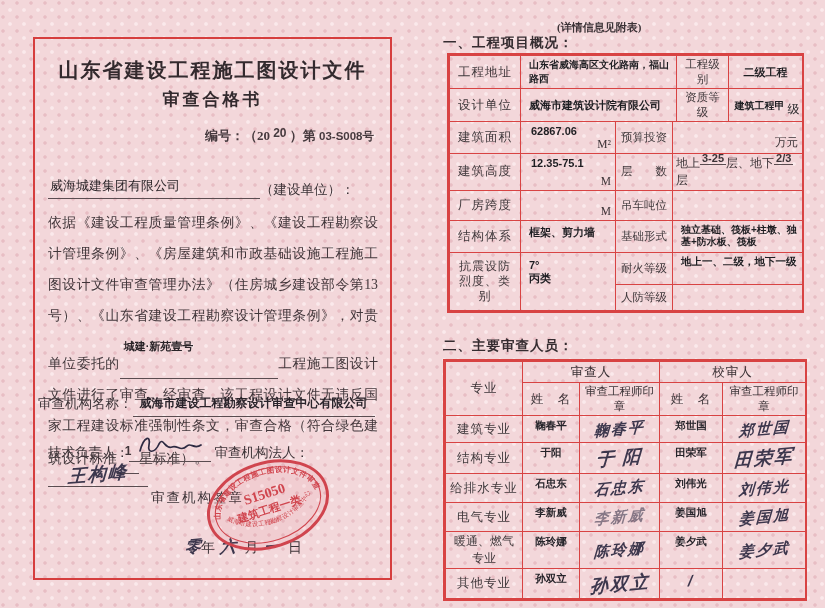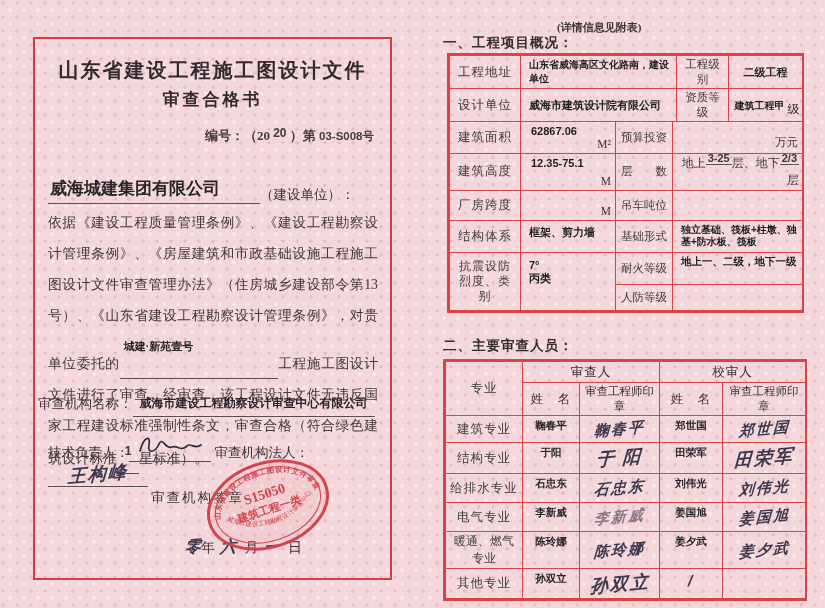--- a/index.html
+++ b/index.html
@@ -11,21 +11,21 @@
     background-size:14px 14px;
     font-family:"Liberation Serif", serif; color:#3c3337;}
   
   #left-page{position:absolute;left:33px;top:37px;width:355px;height:539px;border:2px solid #d63e3e;}
   .t1{position:absolute;top:18px;left:0;right:0;text-align:center;font-size:20px;font-weight:bold;letter-spacing:2px;color:#332a2e;}
   .t2{position:absolute;top:49px;left:0;right:0;text-align:center;font-size:17px;font-weight:bold;letter-spacing:3px;color:#332a2e;}
   .serial{position:absolute;top:88px;right:16px;font-size:13px;font-weight:bold;color:#463a3e;}
   .serial .sup{position:relative;top:-3px;font-family:"Liberation Sans",sans-serif;font-size:12px;}
   .serial .typed{font-family:"Liberation Sans",sans-serif;font-size:11.5px;}
   .addr{position:absolute;top:138px;left:13px;right:13px;font-size:13.5px;}
-  .addr .company{display:inline-block;width:208px;border-bottom:1.3px solid #5a4c50;font-size:17px;font-weight:bold;font-family:"Liberation Sans",sans-serif;color:#2a2428;padding:0 2px 3px;vertical-align:bottom;}
+  .addr .company{display:inline-block;width:208px;border-bottom:1.3px solid #5a4c50;font-size:13px;font-weight:normal;font-family:"Liberation Sans",sans-serif;color:#2a2428;padding:0 2px 3px;vertical-align:bottom;}
   .para{position:absolute;top:168px;left:13px;right:12px;font-size:13.8px;line-height:31px;text-align:justify;color:#41363a;}
   .para .fill-name{display:inline-block;min-width:150px;border-bottom:1.3px solid #5a4c50;font-size:11px;font-weight:bold;font-family:"Liberation Sans",sans-serif;color:#2a2428;vertical-align:bottom;padding:0 4px 16px;}
   .para .fill-star{display:inline-block;width:22px;border-bottom:1.3px solid #5a4c50;text-align:center;vertical-align:bottom;}
   .para .fill-star i{font-style:normal;font-family:"Liberation Sans",sans-serif;font-weight:bold;font-size:12px;position:relative;top:-6px;}
   .orgline{position:absolute;top:356px;left:3px;font-size:13.5px;}
   .org-val{display:inline-block;border-bottom:1.3px solid #5a4c50;font-size:12px;font-weight:bold;font-family:"Liberation Sans",sans-serif;color:#29232a;padding:0 7px 4px;transform:translateY(-1px);}
   .techline{position:absolute;top:394px;left:13px;font-size:13.5px;}
   .u-slot{display:inline-block;border-bottom:1.3px solid #5a4c50;text-align:center;vertical-align:bottom;}
   .sig{display:inline-block;font-size:18px;font-weight:bold;font-style:italic;color:#2e2a42;transform:rotate(-5deg) skewX(-8deg);letter-spacing:2px;opacity:.92;}
   .sig.small{font-size:15px;}
@@ -129,21 +129,21 @@
     <table>
       <colgroup>
           <col style="width:71px">
           <col style="width:156px">
           <col style="width:52px">
           <col style="width:74px">
         </colgroup>
       <tbody>
           <tr style="height:30px">
         <td class="lbl">工程地址</td>
-        <td class="v left" style="font-size:10px">山东省威海高区文化路南，建设单位</td>
+        <td class="v left" style="font-size:10px">山东省威海高区文化路南，福山路西</td>
         <td class="lbl sm">工程级别</td>
         <td class="v center">二级工程</td>
       </tr>
       <tr style="height:30px">
         <td class="lbl">设计单位</td>
         <td class="v left">威海市建筑设计院有限公司</td>
         <td class="lbl sm">资质等级</td>
         <td class="v center" style="font-size:10px"><span>建筑工程甲</span><span class="grade-suffix">级</span></td>
       </tr>
     </tbody>
@@ -169,21 +169,21 @@
               <span class="unit">万元</span>
             </td>
       </tr>
       <tr style="height:32px">
         <td class="lbl">建筑高度</td>
         <td class="v unit-cell">
               <span class="val-main">12.35-75.1</span>
               <span class="unit">M</span>
             </td>
         <td class="lbl sm">层　　数</td>
-        <td style="font-size:12px;text-align:right"><span>地上</span><span class="hv">3-25</span><span>层、地下</span><span class="hv">2/3</span><span>层</span></td>
+        <td style="font-size:12px;text-align:left"><span>地上</span><span class="hv">3-25</span><span>层、地下</span><span class="hv">2/3</span><span>层</span></td>
       </tr>
       <tr style="height:30px">
         <td class="lbl">厂房跨度</td>
         <td class="v unit-cell">
               <span class="val-main"></span>
               <span class="unit">M</span>
             </td>
         <td class="lbl sm">吊车吨位</td>
         <td class="v"></td>
       </tr>

